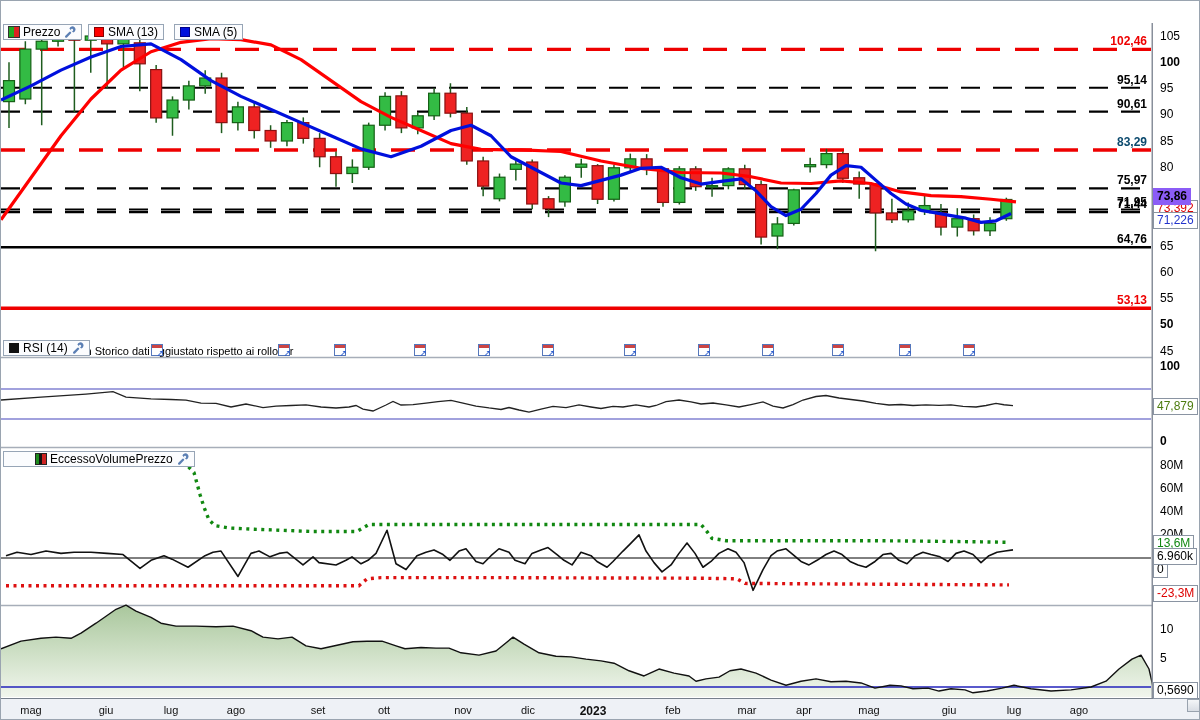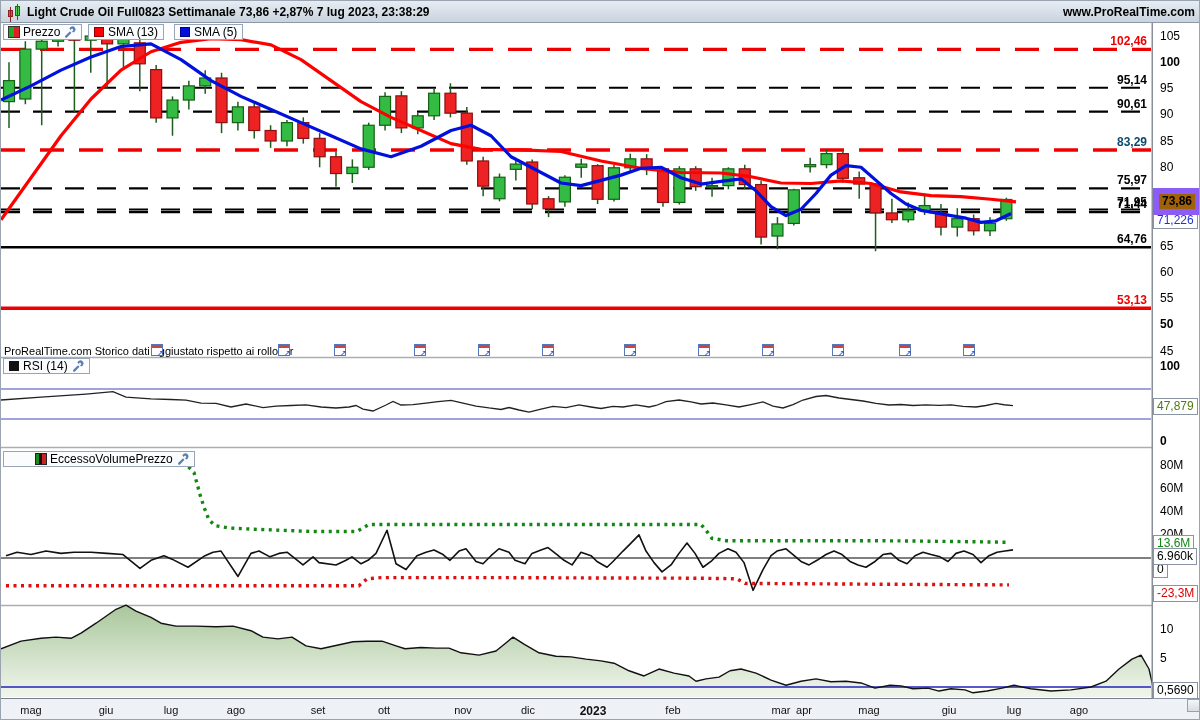--- a/index.html
+++ b/index.html
@@ -30,21 +30,21 @@
   .swatch.prezzo { border:none; background:linear-gradient(90deg,#22aa22 0 50%,#dd2222 50% 100%); outline:1px solid #333; }
   .swatch.vol { border:none; background:linear-gradient(90deg,#1d8a1d 0 30%,#111 30% 62%,#cc2222 62% 100%); outline:1px solid #222; }
   .wrench { width:12px; height:12px; flex:none; }
   .lvl-label { position:absolute; right:52px; font-size:12px; font-weight:bold; line-height:12px; }
   .axis-lab { position:absolute; left:1159px; font-size:12px; color:#000; line-height:11px; }
   .axis-lab.bold { font-weight:bold; }
   .badge {
     position:absolute; left:1152px; font-size:12px; line-height:13px; padding:1px 3px;
     background:#fff; border:1px solid #8a94a2; white-space:nowrap;
   }
-  .badge.last { background:#a16207; border:6px solid #8b5cf6; font-weight:bold; color:#000; z-index:6; }
+  .badge.last { background:#8b5cf6; border:1px solid #8b5cf6; font-weight:bold; color:#000; z-index:6; }
   .month { position:absolute; top:703px; transform:translateX(-50%); font-size:11px; color:#111; }
   .month.bold { font-weight:bold; font-size:12px; }
   .footnote { position:absolute; left:3px; top:344px; font-size:11px; color:#000; }
   .cal-ico { position:absolute; width:12px; height:12px; background:#fff; border:1px solid #5577bb; z-index:2; }
   .cal-ico:before { content:""; position:absolute; left:0; top:0; width:100%; height:3px; background:#cc4444; }
   .cal-ico:after { content:"\2197"; position:absolute; right:-2px; bottom:-3px; font-size:9px; color:#2255cc; font-family:"DejaVu Sans",sans-serif; }
   .corner-btn { position:absolute; left:1186px; top:698px; width:13px; height:13px; background:linear-gradient(#f4f6f8,#d8dde4); border:1px solid #98a2ae; }
   .bottom-strip { position:absolute; left:0; top:697px; width:1200px; height:23px; background:#eef1f6; border-top:1px solid #77808c; }
   .axis-strip { position:absolute; left:1151px; top:22px; width:49px; height:675px; background:#fff; border-left:1px solid #888f9b; }
 </style>
@@ -307,28 +307,20 @@
       <line x1="592" y1="697" x2="592" y2="702" stroke="#555" stroke-width="1"></line>
       <line x1="672" y1="697" x2="672" y2="702" stroke="#555" stroke-width="1"></line>
       <line x1="738" y1="697" x2="738" y2="702" stroke="#555" stroke-width="1"></line>
       <line x1="803" y1="697" x2="803" y2="702" stroke="#555" stroke-width="1"></line>
       <line x1="868" y1="697" x2="868" y2="702" stroke="#555" stroke-width="1"></line>
       <line x1="948" y1="697" x2="948" y2="702" stroke="#555" stroke-width="1"></line>
       <line x1="1013" y1="697" x2="1013" y2="702" stroke="#555" stroke-width="1"></line>
       <line x1="1078" y1="697" x2="1078" y2="702" stroke="#555" stroke-width="1"></line>
     </svg>
 
-  <div class="titlebar">
-    <span class="candle-ico">
-        <span class="c1"></span>
-        <span class="c2"></span>
-      </span>
-    <span class="title">Light Crude Oil Full0823 Settimanale 73,86 +2,87% 7 lug 2023, 23:38:29</span>
-    <span class="site">www.ProRealTime.com</span>
-  </div>
 
   <div class="legendbox" style="left:2px; top:23px;">
     <span class="swatch prezzo"></span>
     <span>Prezzo</span>
     <svg class="wrench" viewBox="0 0 12 12">
       <path d="M2.2 10.6 L6 6.8" stroke="#5b7fb4" stroke-width="2.3" stroke-linecap="round" fill="none"></path>
       <path d="M5.4 2.6 A3.1 3.1 0 1 1 9.2 6.4 L7.2 4.6 Z" fill="#5b7fb4"></path>
       <circle cx="8" cy="4" r="1.2" fill="#eef3fa"></circle>
     </svg>
   </div>
@@ -336,21 +328,21 @@
     <span class="swatch" style="background:#ff0000; border-color:#880000;"></span>
     <span>SMA (13)</span>
   </div>
   <div class="legendbox" style="left:173px; top:23px;">
     <span class="swatch" style="background:#0010dd; border-color:#000088;"></span>
     <span>SMA (5)</span>
   </div>
 
   <div class="footnote">ProRealTime.com  Storico dati aggiustato rispetto ai rollover</div>
 
-  <div class="legendbox" style="left:2px; top:357px;">
+  <div class="legendbox" style="left:2px; top:339px;">
     <span class="swatch" style="background:#111; border-color:#111;"></span>
     <span>RSI (14)</span>
     <svg class="wrench" viewBox="0 0 12 12">
       <path d="M2.2 10.6 L6 6.8" stroke="#5b7fb4" stroke-width="2.3" stroke-linecap="round" fill="none"></path>
       <path d="M5.4 2.6 A3.1 3.1 0 1 1 9.2 6.4 L7.2 4.6 Z" fill="#5b7fb4"></path>
       <circle cx="8" cy="4" r="1.2" fill="#eef3fa"></circle>
     </svg>
   </div>
 
   <div class="legendbox" style="left:2px; top:450px;padding-left:32px;">
@@ -411,21 +403,21 @@
       <div class="month" style="left:30px;">mag</div>
       <div class="month" style="left:105px;">giu</div>
       <div class="month" style="left:170px;">lug</div>
       <div class="month" style="left:235px;">ago</div>
       <div class="month" style="left:317px;">set</div>
       <div class="month" style="left:383px;">ott</div>
       <div class="month" style="left:462px;">nov</div>
       <div class="month" style="left:527px;">dic</div>
       <div class="month bold" style="left:592px;">2023</div>
       <div class="month" style="left:672px;">feb</div>
-      <div class="month" style="left:780px;">mar</div>
+      <div class="month" style="left:746px;">mar</div>
       <div class="month" style="left:803px;">apr</div>
       <div class="month" style="left:868px;">mag</div>
       <div class="month" style="left:948px;">giu</div>
       <div class="month" style="left:1013px;">lug</div>
       <div class="month" style="left:1078px;">ago</div>
       <div class="cal-ico" style="left:150px; top:343px;"></div>
       <div class="cal-ico" style="left:277px; top:343px;"></div>
       <div class="cal-ico" style="left:333px; top:343px;"></div>
       <div class="cal-ico" style="left:413px; top:343px;"></div>
       <div class="cal-ico" style="left:477px; top:343px;"></div>

